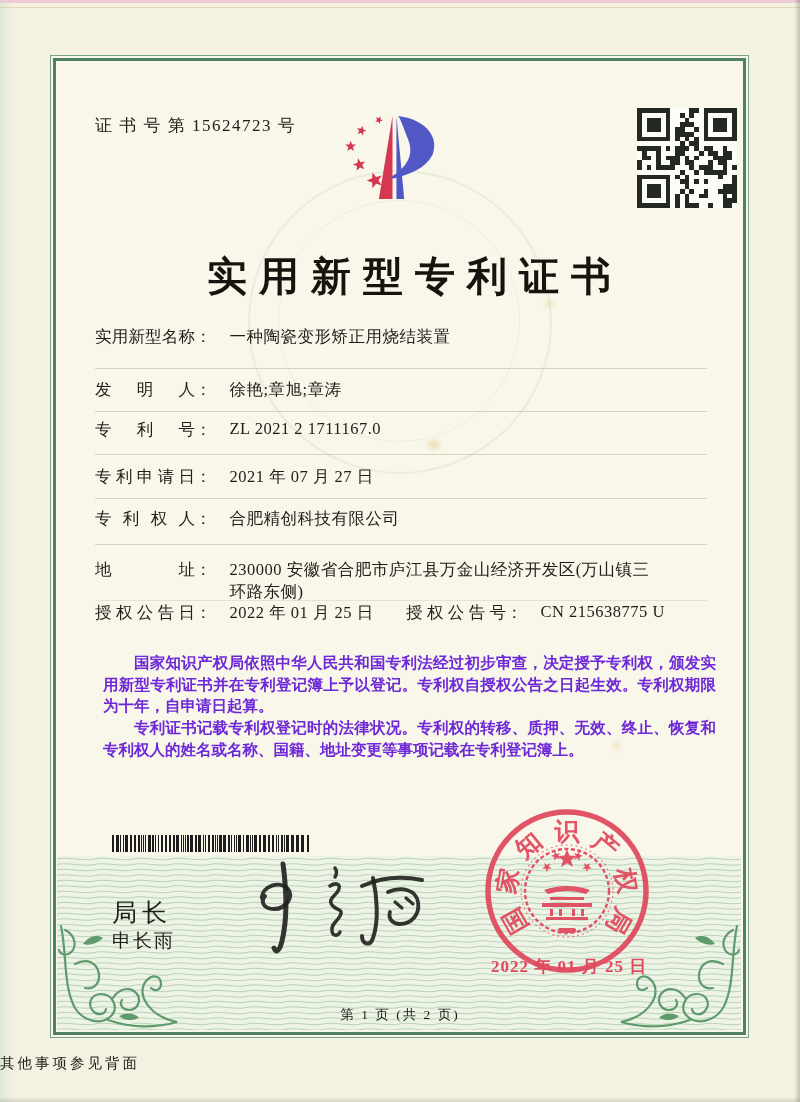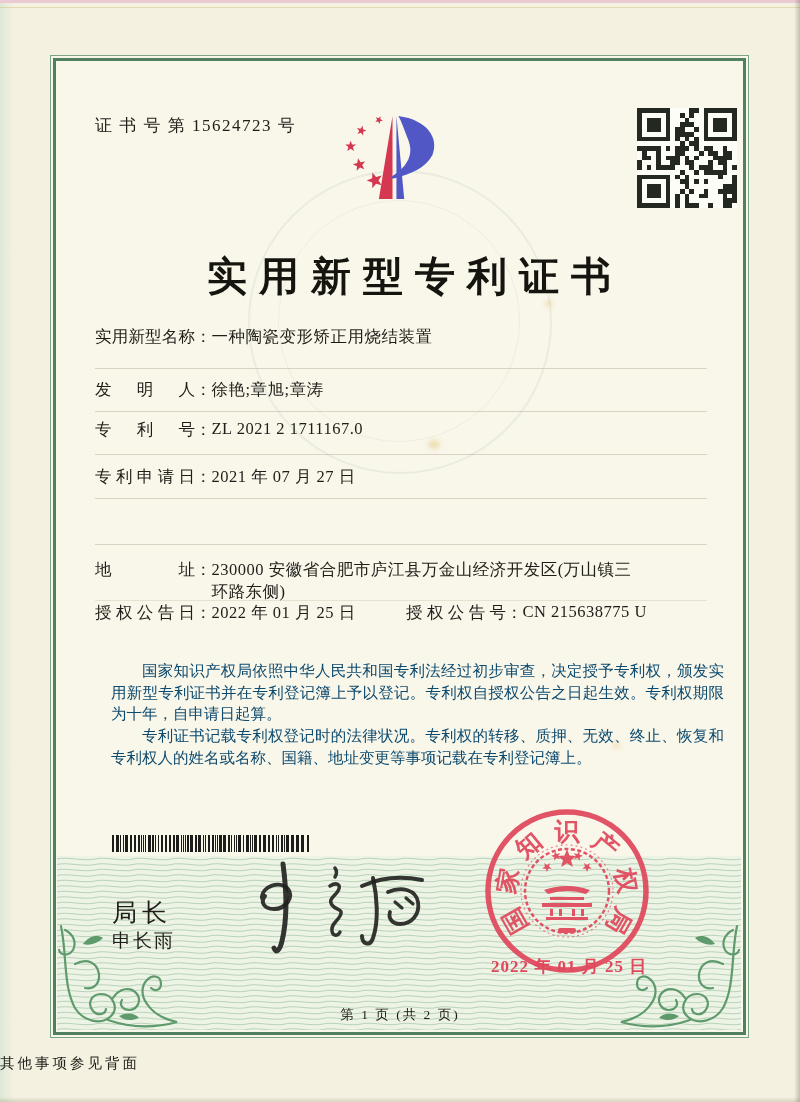--- a/index.html
+++ b/index.html
@@ -29,27 +29,27 @@
   
   .cert-no{position:absolute;left:95px;top:114px;font-size:17px;letter-spacing:1.5px;z-index:3;}
   .logo{position:absolute;left:337px;top:109px;width:112px;height:98px;z-index:3;}
   .qr{position:absolute;left:637px;top:108px;width:100px;height:100px;z-index:3;background:#fdfdf8;}
   .title{position:absolute;left:0;top:240px;width:100%;margin:9px;text-align:center;z-index:3;
          font-size:40px;font-weight:700;letter-spacing:12px;padding-left:12px;box-sizing:border-box;color:#15140e;}
   
   .row{position:absolute;left:95px;font-size:16.5px;white-space:nowrap;z-index:3;color:#1e1d18;}
   .flabel{display:inline-block;width:100px;text-align:justify;text-align-last:justify;vertical-align:top;}
   .fcolon{display:inline-block;vertical-align:top;}
-  .fvalue{margin-left:0;letter-spacing:.5px;vertical-align:top;}
+  .fvalue{margin-left:18px;letter-spacing:.5px;vertical-align:top;}
   .addrval{display:inline-block;width:505px;white-space:normal;line-height:22px;}
   .grant2{position:absolute;left:311px;top:0;white-space:nowrap;font-family:Liberation Serif, serif;}
   .sep{position:absolute;left:95px;width:612px;height:1px;background:rgba(158,148,118,.35);z-index:2;}
   
-  .para{position:absolute;left:95px;width:613px;margin:16px;font-size:15.5px;line-height:21.5px;
-        text-align:justify;text-indent:2em;color:#0c4a6e;z-index:3;}
+  .para{position:absolute;left:95px;width:613px;margin:8px;font-size:15.5px;line-height:21.5px;
+        text-align:justify;text-indent:2em;color:#6d28d9;z-index:3;font-weight:bold;}
   
   .barcode{position:absolute;left:112px;top:835px;width:198px;height:17px;z-index:3;}
   .band{position:absolute;left:57px;top:856px;width:684px;height:174px;background:#edf4e6;z-index:1;overflow:hidden;}
   .flourish{position:absolute;width:132px;height:112px;z-index:2;}
   .fl-left{left:53px;top:924px;}
   .fl-right{left:613px;top:924px;transform:scaleX(-1);}
   .sig-title{position:absolute;left:112px;top:896px;font-size:25px;letter-spacing:5px;z-index:3;}
   .sig-name{position:absolute;left:112px;top:928px;font-size:19px;letter-spacing:2px;z-index:3;}
   .signature{position:absolute;left:232px;top:856px;width:200px;height:105px;z-index:4;}
   .seal{position:absolute;left:480px;top:804px;width:174px;height:174px;z-index:5;opacity:.93;}
@@ -233,20 +233,23 @@
   </div>
   <div class="row" style="top:379px">
     <span class="flabel">发明人</span><span class="fcolon">：</span><span class="fvalue">徐艳;章旭;章涛</span>
   </div>
   <div class="row" style="top:419px">
     <span class="flabel">专利号</span><span class="fcolon">：</span><span class="fvalue">ZL 2021 2 1711167.0</span>
   </div>
   <div class="row" style="top:466px">
     <span class="flabel">专利申请日</span><span class="fcolon">：</span><span class="fvalue">2021 年 07 月 27 日</span>
   </div>
+  <div class="row" style="top:508px">
+    <span class="flabel">专利权人</span><span class="fcolon">：</span><span class="fvalue">合肥精创科技有限公司</span>
+  </div>
   <div class="row" style="top:559px">
     <span class="flabel">地址</span><span class="fcolon">：</span><span class="fvalue addrval"><span>230000 安徽省合肥市庐江县万金山经济开发区(万山镇三</span><br><span>环路东侧)</span></span>
   </div>
   <div class="row" style="top:602px">
     <span class="flabel">授权公告日</span><span class="fcolon">：</span><span class="fvalue">2022 年 01 月 25 日</span>
     <span class="grant2"><span class="flabel">授权公告号</span><span class="fcolon">：</span><span class="fvalue">CN 215638775 U</span></span>
   </div>
 
   <div class="sep" style="top:368px"></div>
   <div class="sep" style="top:411px"></div>

